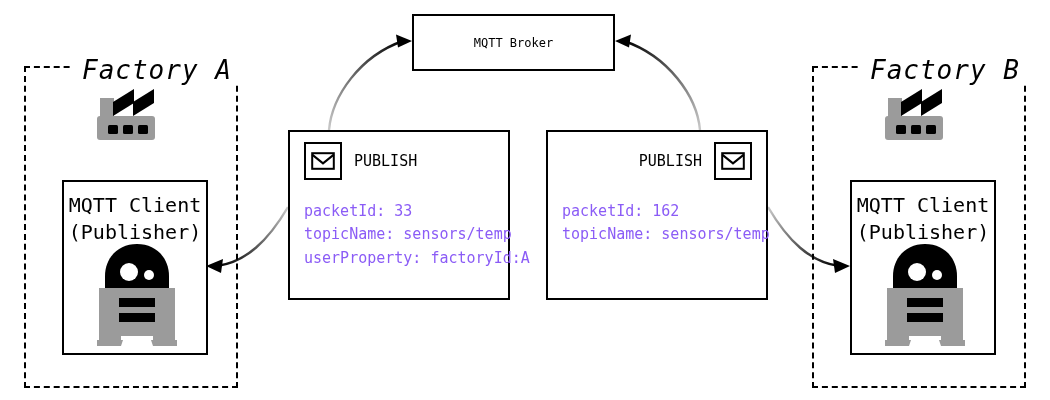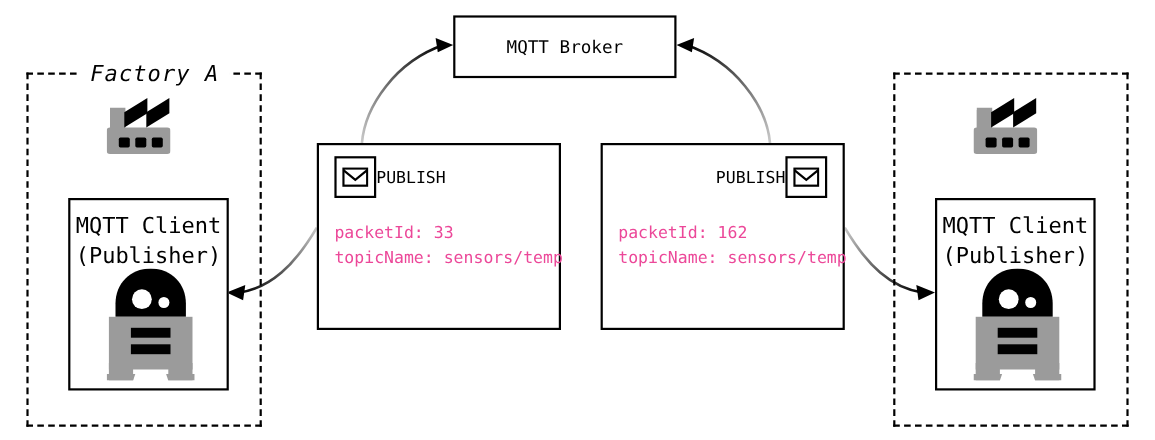--- a/index.html
+++ b/index.html
@@ -31,21 +31,21 @@
   .factory-region {
     position: absolute;
     border: 2.5px dashed #000000;
     box-sizing: border-box;
     background: transparent;
   }
   .factory-label {
     position: absolute;
     font-family: "DejaVu Sans Mono", monospace;
     font-style: italic;
-    font-size: 20px;
+    font-size: 26px;
     letter-spacing: 1px;
     color: #000000;
     background: #ffffff;
     padding: 0 10px;
     white-space: nowrap;
     line-height: 1;
   }
 
   
   .solid-box {
@@ -55,21 +55,21 @@
     background: #ffffff;
   }
 
   .broker-label {
     position: absolute;
     left: 0; right: 0;
     top: 50%;
     transform: translateY(-50%);
     text-align: center;
     font-family: "DejaVu Sans Mono", monospace;
-    font-size: 16px;
+    font-size: 12px;
     color: #000000;
     white-space: nowrap;
   }
 
   .client-title {
     position: absolute;
     left: 0; right: 0;
     top: 10px;
     text-align: center;
     font-family: "DejaVu Sans Mono", monospace;
@@ -78,20 +78,21 @@
     color: #000000;
     white-space: nowrap;
   }
 
   
   .pub-header {
     position: absolute;
     top: 10px;
     display: flex;
     align-items: center;
+    gap: 12px;
   }
   .pub-header.left  { left: 14px; }
   .pub-header.right { right: 14px; flex-direction: row-reverse; }
   .pub-title {
     font-family: "DejaVu Sans Mono", monospace;
     font-size: 15px;
     color: #000000;
     white-space: nowrap;
   }
   .env-box {
@@ -105,21 +106,21 @@
     background: #ffffff;
     flex: 0 0 auto;
   }
   .pub-fields {
     position: absolute;
     left: 14px;
     top: 68px;
     font-family: "DejaVu Sans Mono", monospace;
     font-size: 15px;
     line-height: 1.55;
-    color: #ec4899;
+    color: #8b5cf6;
     white-space: nowrap;
   }
 </style>
 </head>
 <body>
 
 <div id="canvas">
 
   <svg class="layer" viewBox="0 0 1050 400" preserveAspectRatio="none">
     <defs>
@@ -199,20 +200,21 @@
       <rect x="22" y="69" width="36" height="9" fill="#000000"></rect>
       <path d="M2 86 h22 v16 h-22 z" fill="#9b9b9b"></path>
       <path d="M56 86 h22 v16 h-22 z" fill="#9b9b9b"></path>
       <path d="M2 86 h76 v6 h-76 z" fill="#9b9b9b"></path>
       <path d="M0 96 h26 l-2 6 h-24 z" fill="#9b9b9b"></path>
       <path d="M54 96 h26 v6 h-24 z" fill="#9b9b9b"></path>
     </svg>
   </div>
 
   <div class="factory-region" style="left:812px; top:66px; width:214px; height:322px;"></div>
+  <div class="factory-label" style="left:860px; top:57px;">Factory B</div>
 
   <svg class="abs" style="left:885px; top:86px;" width="58" height="54" viewBox="0 0 58 54">
     <path d="M3 14 h13 v32 h-13 z" fill="#9b9b9b"></path>
     <path d="M3 30 h52 a3 3 0 0 1 3 3 v18 a3 3 0 0 1 -3 3 h-52 a3 3 0 0 1 -3 -3 v-18 a3 3 0 0 1 3 -3 z" fill="#9b9b9b"></path>
     <path d="M3 12 h14 v20 h-14 z" fill="#9b9b9b"></path>
     <polygon points="16,30 16,16 37,3 37,17" fill="#000000"></polygon>
     <polygon points="36,30 36,16 57,3 57,17" fill="#000000"></polygon>
     <rect x="11" y="39" width="10" height="9" rx="1.5" fill="#000000"></rect>
     <rect x="26" y="39" width="10" height="9" rx="1.5" fill="#000000"></rect>
     <rect x="41" y="39" width="10" height="9" rx="1.5" fill="#000000"></rect>
@@ -244,20 +246,21 @@
         <svg width="24" height="18" viewBox="0 0 24 18">
           <rect x="1.2" y="1.2" width="21.6" height="15.6" fill="#ffffff" stroke="#000000" stroke-width="2"></rect>
           <polyline points="1.2,2.6 12,11.4 22.8,2.6" fill="none" stroke="#000000" stroke-width="2"></polyline>
         </svg>
       </span>
       <span class="pub-title">PUBLISH</span>
     </div>
     <div class="pub-fields">
       <div>packetId: 33</div>
       <div>topicName: sensors/temp</div>
+      <div>userProperty: factoryId:A</div>
     </div>
   </div>
 
   <div class="solid-box" style="left:546px; top:130px; width:222px; height:170px;">
     <div class="pub-header right">
       <span class="env-box">
         <svg width="24" height="18" viewBox="0 0 24 18">
           <rect x="1.2" y="1.2" width="21.6" height="15.6" fill="#ffffff" stroke="#000000" stroke-width="2"></rect>
           <polyline points="1.2,2.6 12,11.4 22.8,2.6" fill="none" stroke="#000000" stroke-width="2"></polyline>
         </svg>

